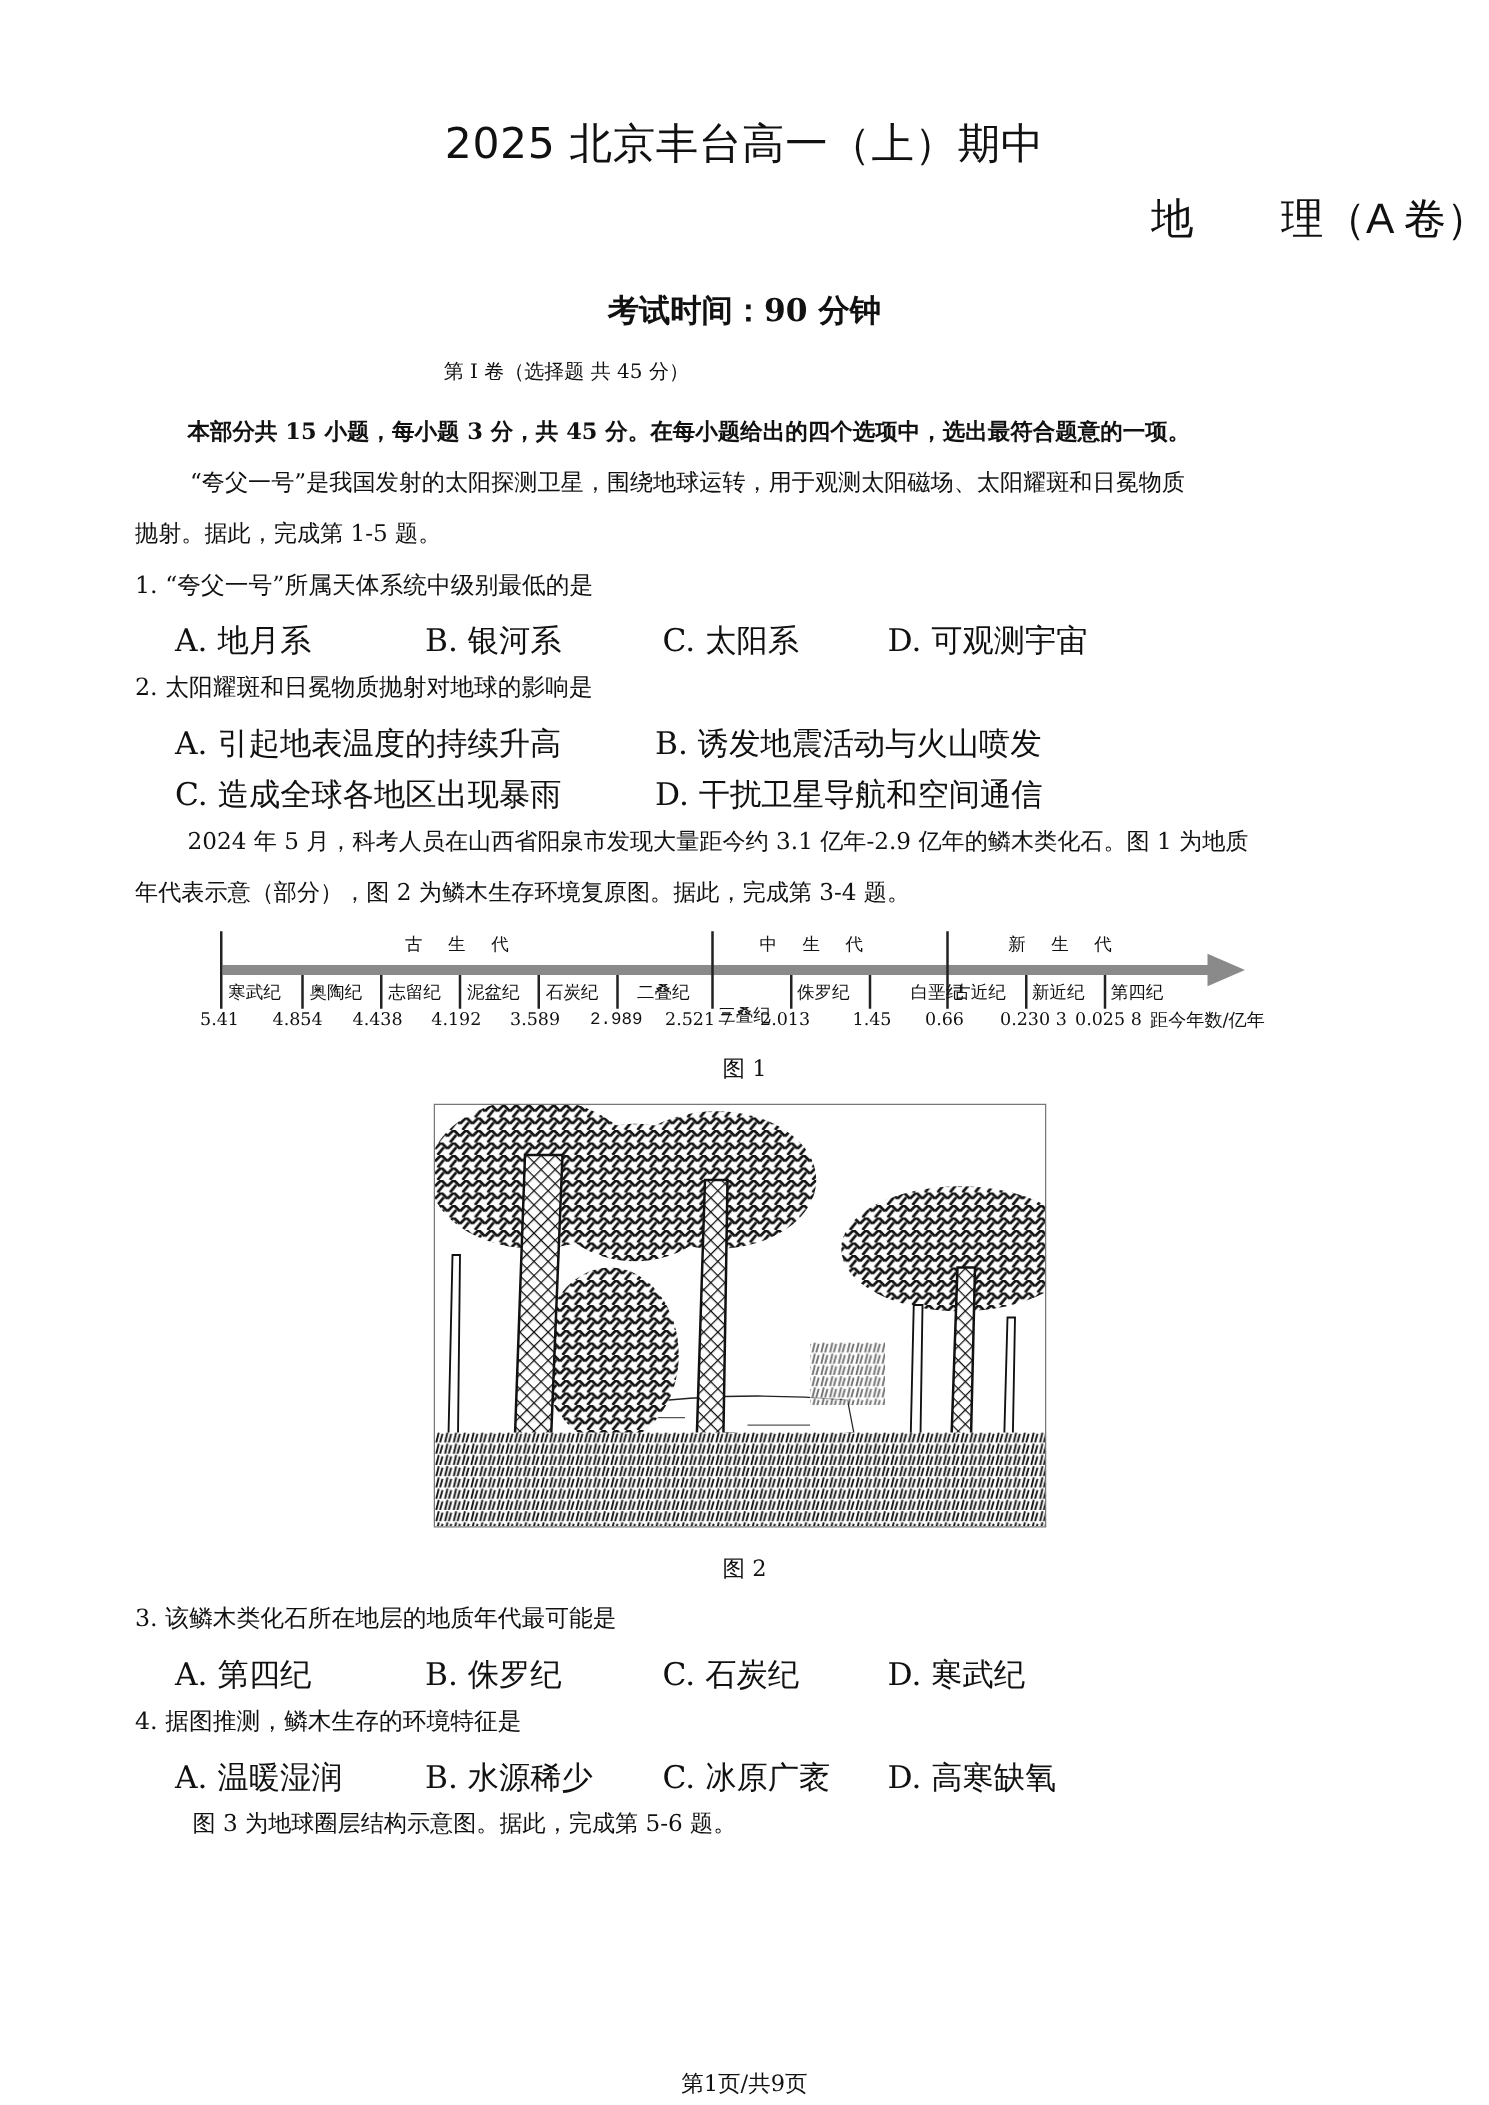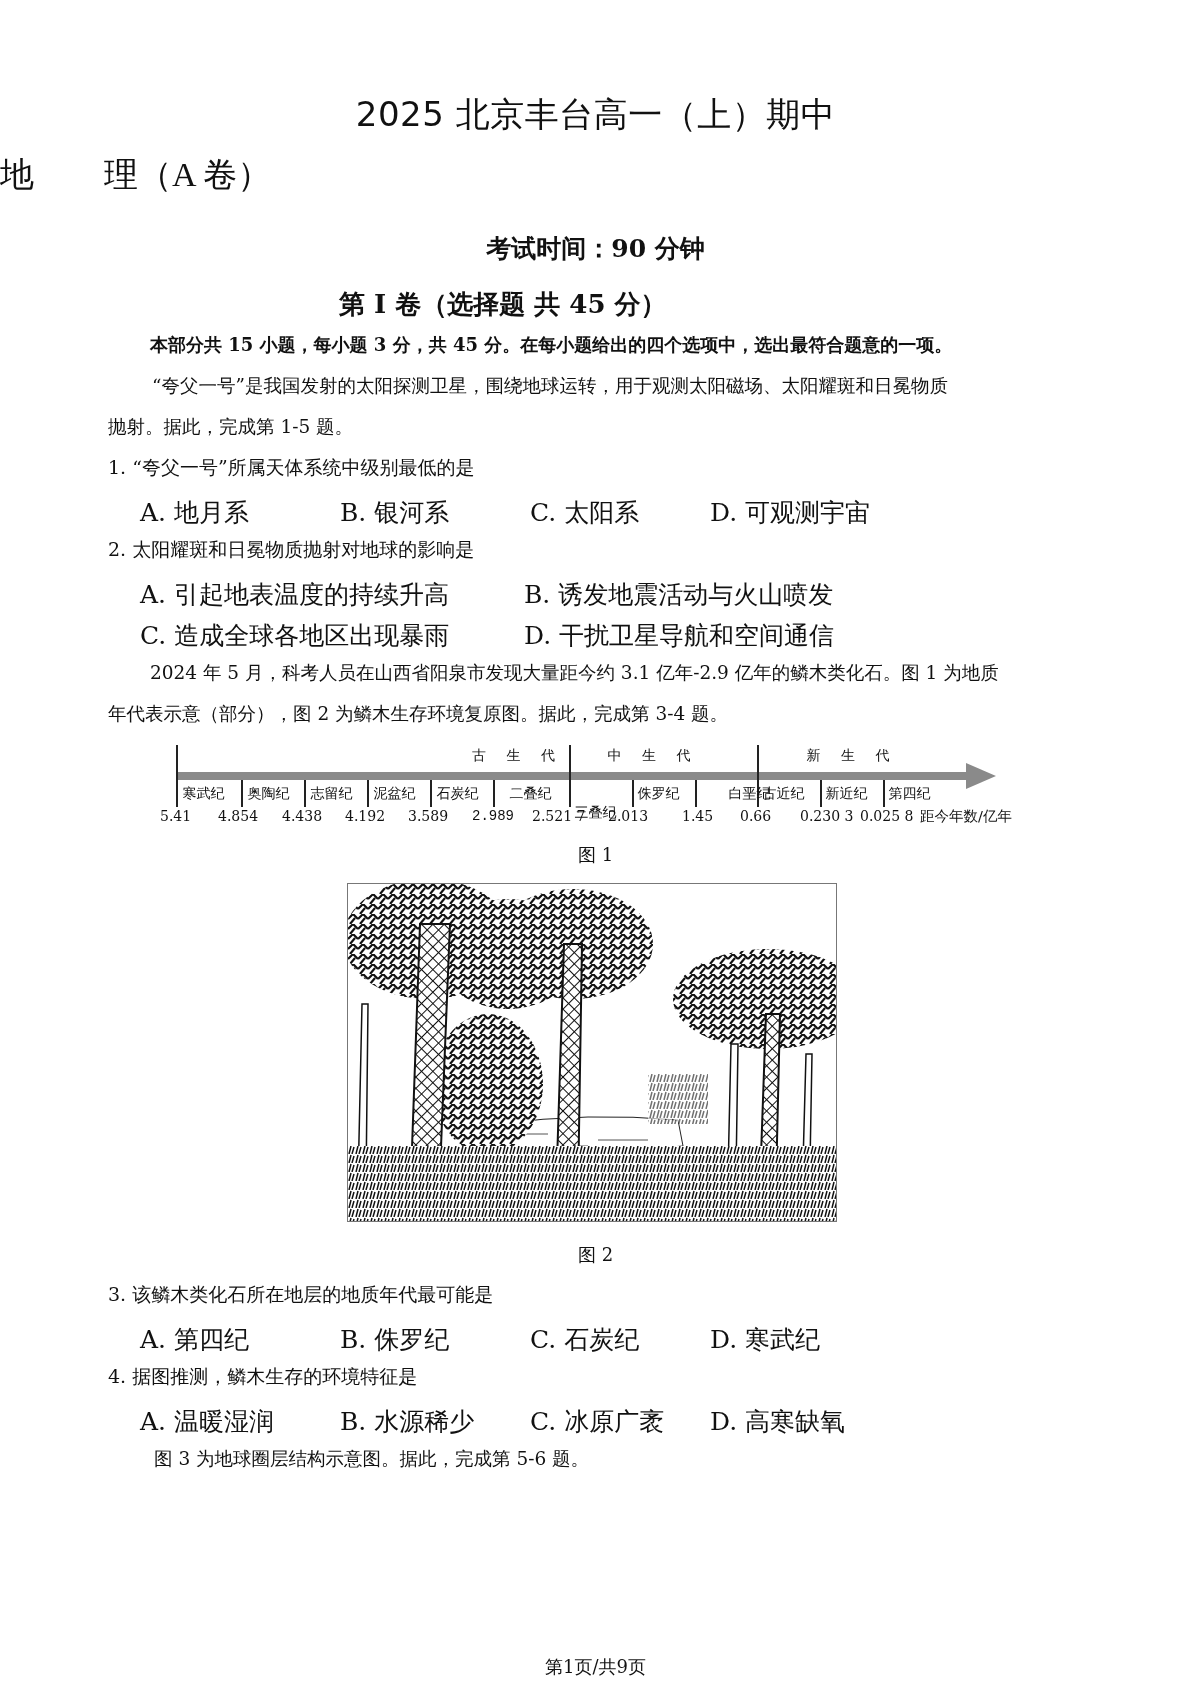--- a/index.html
+++ b/index.html
@@ -1,23 +1,23 @@
 <!DOCTYPE html>
 <html><head>
 <meta charset="utf-8">
 <style>
   html, body { margin:0; padding:0; background:#ffffff; }
   body { width:1191px; height:1684px; position:relative; overflow:hidden;
          font-family:"DejaVu Serif","Liberation Serif",serif; color:#111; }
   .abs { position:absolute; white-space:nowrap; }
   .title { font-family:"DejaVu Sans","Liberation Sans",sans-serif; font-size:34px; left:0; width:1191px; text-align:center; letter-spacing:0.5px; }
-  .subtitle { font-family:Liberation Serif, serif; font-size:34px; left:0; width:1191px; text-align:left; }
+  .subtitle { font-family:Liberation Sans, sans-serif; font-size:34px; left:0; width:1191px; text-align:right; }
   .subtitle .gap { display:inline-block; width:70px; }
   .exam-time { font-weight:bold; font-size:25px; left:0; width:1191px; text-align:center; }
-  .section-head { font-weight:bold; font-size:26px; left:339px; }
+  .section-head { font-weight:normal; font-size:16px; left:355px; }
   .instructions { font-weight:bold; font-size:18px; left:150px; }
   .body-text { font-size:18.5px; }
   .q { font-size:19px; }
   .opt { font-size:25px; }
   .caption { font-size:18px; }
   .footer { font-size:18px; left:0; width:1191px; text-align:center; }
 
   
   #timeline { position:absolute; left:160px; top:745px; width:880px; height:90px; }
   .tl-bar { position:absolute; left:18px; top:27px; width:790px; height:8px; background:#8a8a8a; }
@@ -73,21 +73,21 @@
   <div class="tl-tick" style="left:81px; top:35px; height:27px;"></div>
   <div class="tl-tick" style="left:144px; top:35px; height:27px;"></div>
   <div class="tl-tick" style="left:207px; top:35px; height:27px;"></div>
   <div class="tl-tick" style="left:270px; top:35px; height:27px;"></div>
   <div class="tl-tick" style="left:333px; top:35px; height:27px;"></div>
   <div class="tl-tick" style="left:472px; top:35px; height:27px;"></div>
   <div class="tl-tick" style="left:535px; top:35px; height:27px;"></div>
   <div class="tl-tick" style="left:660px; top:35px; height:27px;"></div>
   <div class="tl-tick" style="left:723px; top:35px; height:27px;"></div>
 
-  <div class="tl-era" style="left:16px; width:387px;text-align:right;">古 生 代</div>
+  <div class="tl-era" style="left:16px; width:387px;">古 生 代</div>
   <div class="tl-era" style="left:409px; width:168px;">中 生 代</div>
   <div class="tl-era" style="left:597px; width:190px;">新 生 代</div>
 
   <div class="tl-period" style="left:18px;">寒武纪</div>
   <div class="tl-period" style="left:83px;">奥陶纪</div>
   <div class="tl-period" style="left:146px;">志留纪</div>
   <div class="tl-period" style="left:209px;">泥盆纪</div>
   <div class="tl-period" style="left:272px;">石炭纪</div>
   <div class="tl-period" style="left:345px;">二叠纪</div>
   <div class="tl-period" style="left:410px;margin-top:19px;">三叠纪</div>

